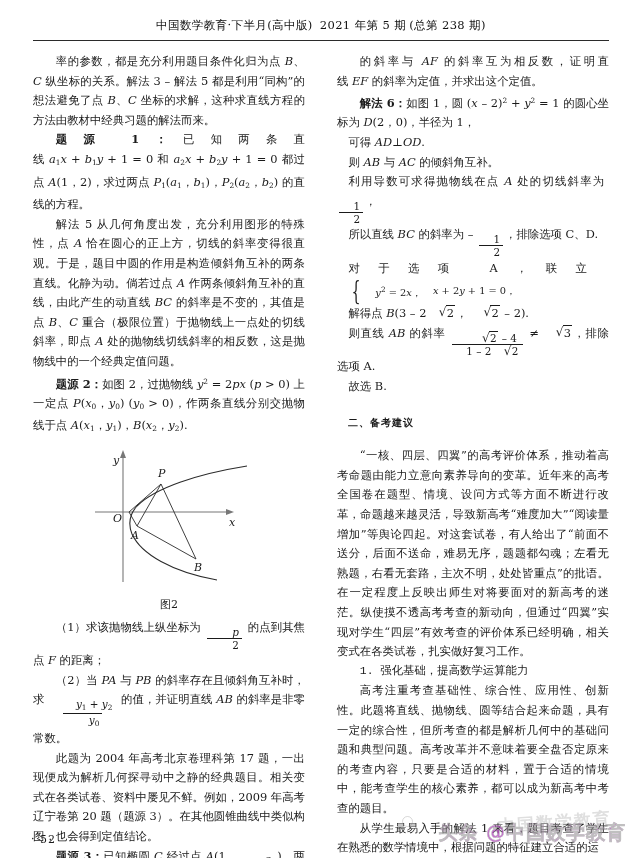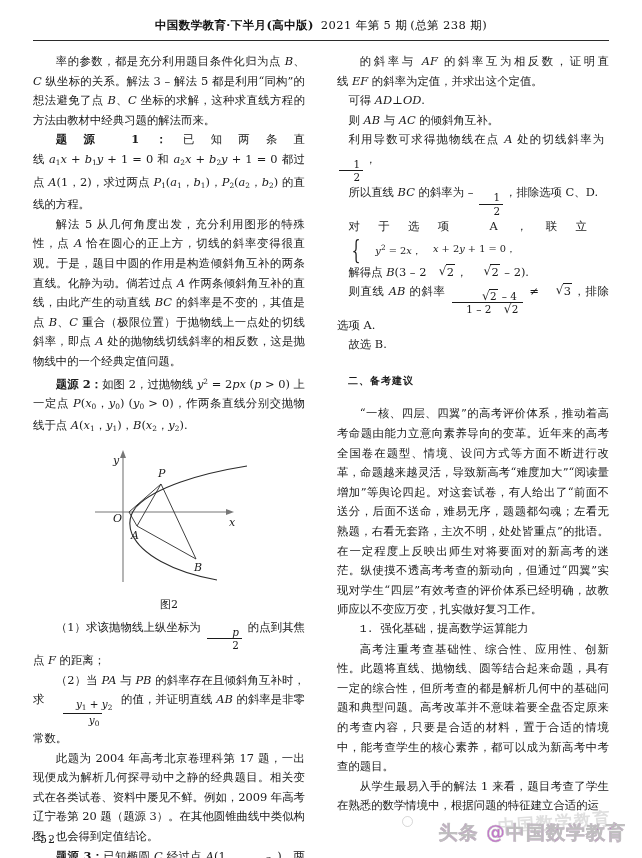--- a/index.html
+++ b/index.html
@@ -30,21 +30,21 @@
     top: 18px;
     left: 0;
     right: 0;
     text-align: center;
     font-size: 11.5px;
     letter-spacing: 0.4px;
     color: #111;
     white-space: nowrap;
   }
   .page-header .hdr-title {
-    font-weight: bold;
+    font-weight: normal;
   }
   .page-header .hdr-issue {
     font-weight: normal;
     margin-left: 7px;
   }
   .page-header .hdr-total {
     font-weight: normal;
     margin-left: 3px;
   }
   .header-rule {
@@ -295,20 +295,21 @@
             <span class="num">3</span>
           </span>)，两个焦点为&nbsp;(-1，0)，(1，0).</p>
 
     </div>
 
     <div class="col">
 
       <p>的斜率与&nbsp;<span class="mi">AF</span>&nbsp;的斜率互为相反数，证明直线&nbsp;<span class="mi">EF</span>&nbsp;的斜率为定值，并求出这个定值。</p>
 
 
+      <p><span class="bold">解法&nbsp;6：</span>如图&nbsp;1，圆&nbsp;(<span class="mi">x</span>&nbsp;–&nbsp;2)<sup>2</sup>&nbsp;+&nbsp;<span class="mi">y</span><sup>2</sup>&nbsp;=&nbsp;1&nbsp;的圆心坐标为&nbsp;<span class="mi">D</span>(2，0)，半径为&nbsp;1，</p>
 
       <p class="ind1">可得&nbsp;<span class="mi">AD</span>⊥<span class="mi">OD</span>.</p>
 
       <p class="ind1">则&nbsp;<span class="mi">AB</span>&nbsp;与&nbsp;<span class="mi">AC</span>&nbsp;的倾斜角互补。</p>
 
       <p class="ind1">利用导数可求得抛物线在点&nbsp;<span class="mi">A</span>&nbsp;处的切线斜率为&nbsp;<span class="frac-lg">
             <span class="num">1</span>
             <span class="den">2</span>
           </span>，</p>
 
@@ -329,21 +330,21 @@
 
       <p class="ind1">则直线&nbsp;<span class="mi">AB</span>&nbsp;的斜率&nbsp;<span class="frac-lg">
             <span class="num"><span class="rad"><span class="radsign">√</span><span class="radbody">2</span></span>&nbsp;–&nbsp;4</span>
             <span class="den">1&nbsp;–&nbsp;2<span class="rad"><span class="radsign">√</span><span class="radbody">2</span></span></span>
           </span>&nbsp;≠&nbsp;<span class="rad"><span class="radsign">√</span><span class="radbody">3</span></span>，排除选项&nbsp;A.</p>
 
       <p class="ind1">故选&nbsp;B.</p>
 
       <div class="sect-head">二、备考建议</div>
 
-      <p>“一核、四层、四翼”的高考评价体系，推动着高考命题由能力立意向素养导向的变革。近年来的高考全国卷在题型、情境、设问方式等方面不断进行改革，命题越来越灵活，导致新高考“难度加大”“阅读量增加”等舆论四起。对这套试卷，有人给出了“前面不送分，后面不送命，难易无序，题题都勾魂；左看无熟题，右看无套路，主次不明，处处皆重点”的批语。在一定程度上反映出师生对将要面对的新高考的迷茫。纵使摸不透高考考查的新动向，但通过“四翼”实现对学生“四层”有效考查的评价体系已经明确，故教师应以不变应万变，扎实做好复习工作。</p>
+      <p>“一核、四层、四翼”的高考评价体系，推动着高考命题由能力立意向素养导向的变革。近年来的高考全国卷在题型、情境、设问方式等方面不断进行改革，命题越来越灵活，导致新高考“难度加大”“阅读量增加”等舆论四起。对这套试卷，有人给出了“前面不送分，后面不送命，难易无序，题题都勾魂；左看无熟题，右看无套路，主次不明，处处皆重点”的批语。在一定程度上反映出师生对将要面对的新高考的迷茫。纵使摸不透高考考查的新动向，但通过“四翼”实现对学生“四层”有效考查的评价体系已经明确，相关变式在各类试卷，扎实做好复习工作。</p>
 
       <p class="subhead">1. 强化基础，提高数学运算能力</p>
 
       <p>高考注重考查基础性、综合性、应用性、创新性。此题将直线、抛物线、圆等结合起来命题，具有一定的综合性，但所考查的都是解析几何中的基础问题和典型问题。高考改革并不意味着要全盘否定原来的考查内容，只要是合适的材料，置于合适的情境中，能考查学生的核心素养，都可以成为新高考中考查的题目。</p>
 
       <p>从学生最易入手的解法&nbsp;1&nbsp;来看，题目考查了学生在熟悉的数学情境中，根据问题的特征建立合适的运</p>
 
     </div>
   </div>
 

